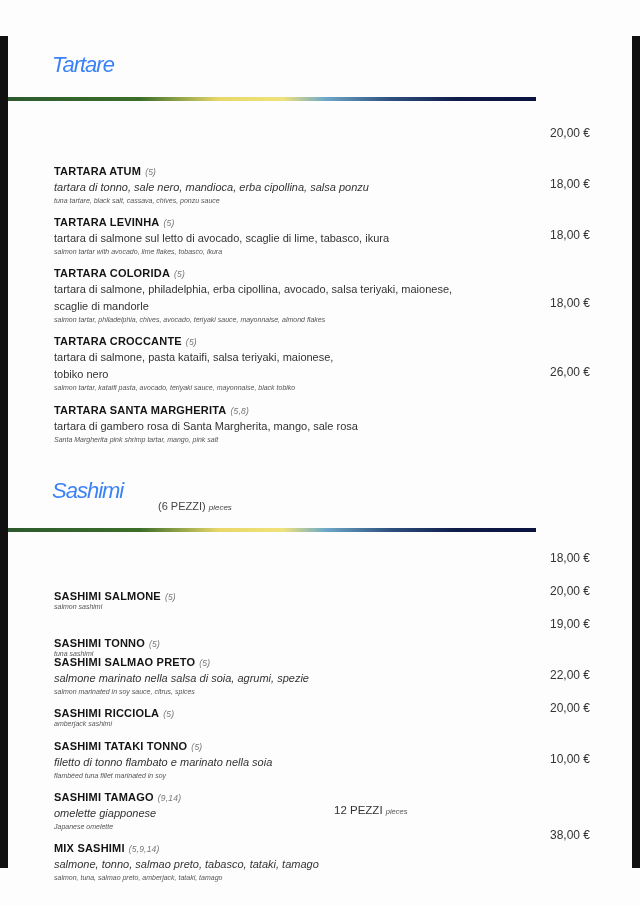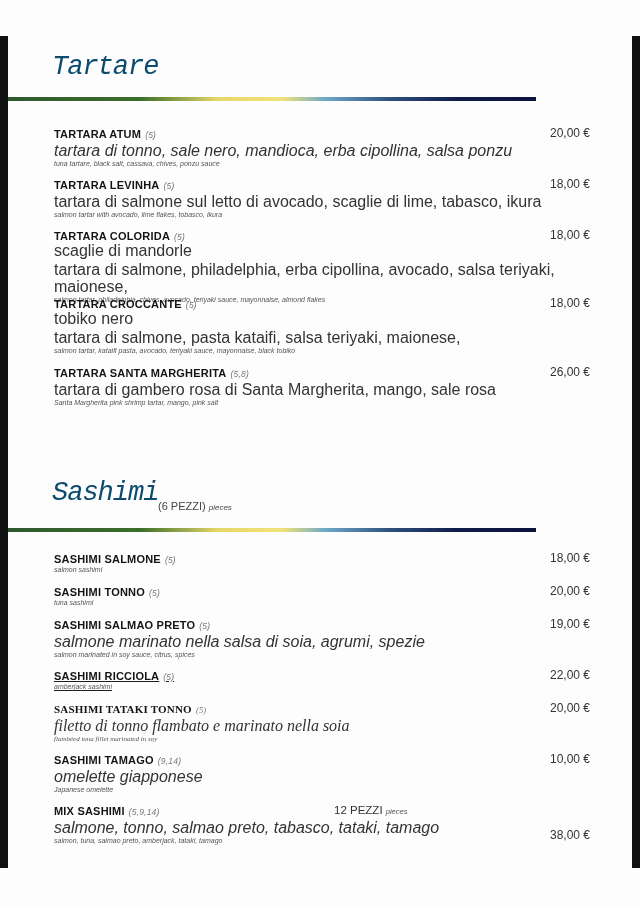--- a/index.html
+++ b/index.html
@@ -9,35 +9,35 @@
     font-family:"Liberation Sans", sans-serif;
     color:#1e1e1e;
   }
   .bar-left, .bar-right {
     position:absolute; top:36px; height:832px; width:8px; background:#111;
   }
   .bar-left { left:0; }
   .bar-right { right:0; width:8px; }
   .section-title {
     position:absolute; left:52px;
-    font-family:Liberation Mono, monospace; font-style:italic;
-    font-size:27px; letter-spacing:-1px; color:#0c4a6e; font-weight:normal;
+    font-family:Liberation Sans, sans-serif; font-style:italic;
+    font-size:22px; letter-spacing:-1px; color:#3b82f6; font-weight:normal;
   }
   .section-sub {
     position:absolute; font-size:11px; color:#444;
   }
   .section-sub i { font-size:8px; }
   .rule {
     position:absolute; left:8px; width:528px; height:4px;
     background:linear-gradient(to right,#2d5a2e 0%,#3c6e2a 25%,#e8d86a 40%,#f0e27a 52%,#6fa9c8 60%,#2f5280 72%,#101c4a 85%,#0b1340 100%);
   }
-  .item { position:absolute; left:54px; width:540px; }
+  .item { position:absolute; left:54px; width:540px;margin-top:37px; }
   .name { font-weight:bold; font-size:11px; color:#141414; letter-spacing:0.2px; }
   .allergen { font-style:italic; font-weight:normal; font-size:8.5px; color:#777; margin-left:4px; }
-  .desc { font-size:16px; color:#333; line-height:17px; margin-top:2px; }
+  .desc { font-size:11px; color:#333; line-height:17px; margin-top:2px; }
   .desc.it { font-style:italic; }
   .en { font-style:italic; font-size:7px; color:#555; line-height:10px; }
   .price {
     position:absolute; right:50px; font-size:12px; color:#333; text-align:right; width:80px;
   }
   .pieces { position:absolute; left:334px; font-size:11.5px; color:#333; }
   .pieces i { font-size:7.5px; color:#555; }
 </style>
 </head>
 <body>
@@ -57,30 +57,30 @@
 
 <div class="item" style="top:179px;">
   <div class="name"><span>TARTARA LEVINHA</span><span class="allergen">(5)</span></div>
   <div class="desc">tartara di salmone sul letto di avocado, scaglie di lime, tabasco, ikura</div>
   <div class="en">salmon tartar with avocado, lime flakes, tobasco, ikura</div>
 </div>
 <div class="price" style="top:177px;">18,00 €</div>
 
 <div class="item" style="top:230px;">
   <div class="name"><span>TARTARA COLORIDA</span><span class="allergen">(5)</span></div>
+  <div class="desc">tartara di salmone, philadelphia, erba cipollina, avocado, salsa teriyaki, maionese,</div>
   <div class="desc" style="margin-top:0">scaglie di mandorle</div>
-  <div class="desc">tartara di salmone, philadelphia, erba cipollina, avocado, salsa teriyaki, maionese,</div>
   <div class="en">salmon tartar, philadelphia, chives, avocado, teriyaki sauce, mayonnaise, almond flakes</div>
 </div>
 <div class="price" style="top:228px;">18,00 €</div>
 
 <div class="item" style="top:298px;">
   <div class="name"><span>TARTARA CROCCANTE</span><span class="allergen">(5)</span></div>
+  <div class="desc">tartara di salmone, pasta kataifi, salsa teriyaki, maionese,</div>
   <div class="desc" style="margin-top:0">tobiko nero</div>
-  <div class="desc">tartara di salmone, pasta kataifi, salsa teriyaki, maionese,</div>
   <div class="en">salmon tartar, kataifi pasta, avocado, teriyaki sauce, mayonnaise, black tobiko</div>
 </div>
 <div class="price" style="top:296px;">18,00 €</div>
 
 <div class="item" style="top:367px;">
   <div class="name"><span>TARTARA SANTA MARGHERITA</span><span class="allergen">(5,8)</span></div>
   <div class="desc">tartara di gambero rosa di Santa Margherita, mango, sale rosa</div>
   <div class="en">Santa Margherita pink shrimp tartar, mango, pink salt</div>
 </div>
 <div class="price" style="top:365px;">26,00 €</div>
@@ -88,40 +88,40 @@
 <div class="section-title" style="top:478px;">Sashimi</div>
 <div class="section-sub" style="left:158px; top:500px;"><span>(6 PEZZI)</span> <i>pieces</i></div>
 <div class="rule" style="top:528px;"></div>
 
 <div class="item" style="top:553px;">
   <div class="name"><span>SASHIMI SALMONE</span><span class="allergen">(5)</span></div>
   <div class="en">salmon sashimi</div>
 </div>
 <div class="price" style="top:551px;">18,00 €</div>
 
-<div class="item" style="top:586px;">
+<div class="item" style="top:600px;">
   <div class="name"><span>SASHIMI TONNO</span><span class="allergen">(5)</span></div>
   <div class="en">tuna sashimi</div>
 </div>
 <div class="price" style="top:584px;">20,00 €</div>
 
 <div class="item" style="top:619px;">
   <div class="name"><span>SASHIMI SALMAO PRETO</span><span class="allergen">(5)</span></div>
   <div class="desc it">salmone marinato nella salsa di soia, agrumi, spezie</div>
   <div class="en">salmon marinated in soy sauce, citrus, spices</div>
 </div>
 <div class="price" style="top:617px;">19,00 €</div>
 
-<div class="item" style="top:670px;text-decoration:underline;">
+<div class="item" style="top:670px;">
   <div class="name"><span>SASHIMI RICCIOLA</span><span class="allergen">(5)</span></div>
   <div class="en">amberjack sashimi</div>
 </div>
 <div class="price" style="top:668px;">22,00 €</div>
 
-<div class="item" style="top:703px;font-family:Liberation Serif, serif;">
+<div class="item" style="top:703px;">
   <div class="name"><span>SASHIMI TATAKI TONNO</span><span class="allergen">(5)</span></div>
   <div class="desc it">filetto di tonno flambato e marinato nella soia</div>
   <div class="en">flambéed tuna fillet marinated in soy</div>
 </div>
 <div class="price" style="top:701px;">20,00 €</div>
 
 <div class="item" style="top:754px;">
   <div class="name"><span>SASHIMI TAMAGO</span><span class="allergen">(9,14)</span></div>
   <div class="desc it">omelette giapponese</div>
   <div class="en">Japanese omelette</div>

